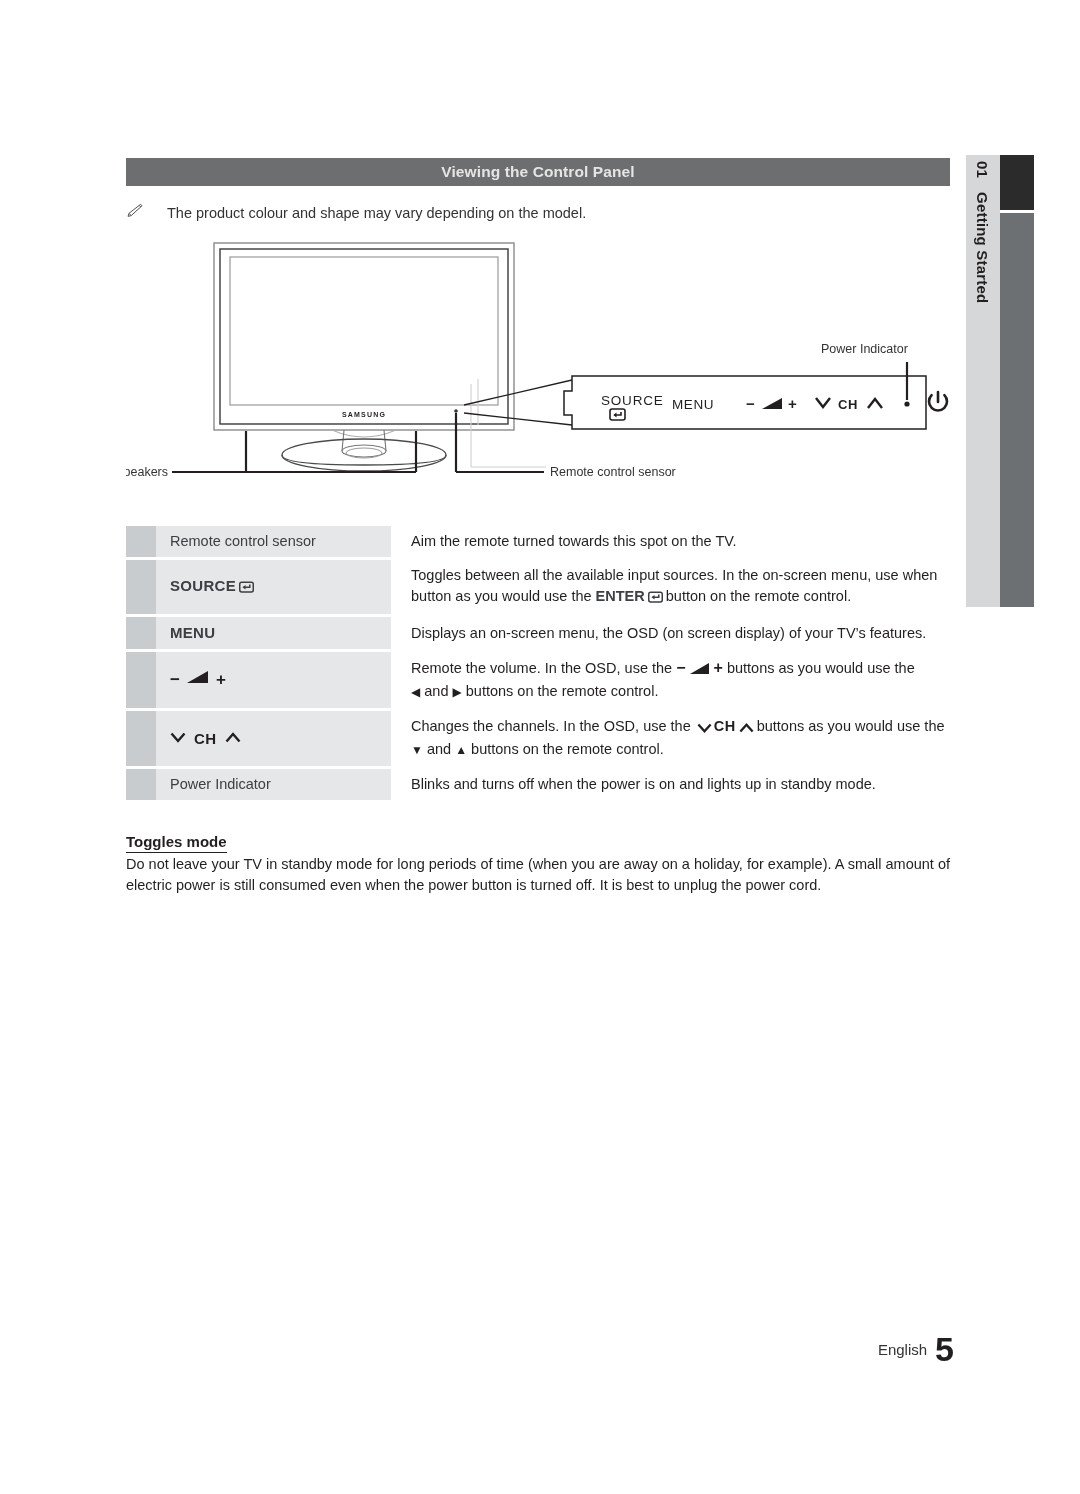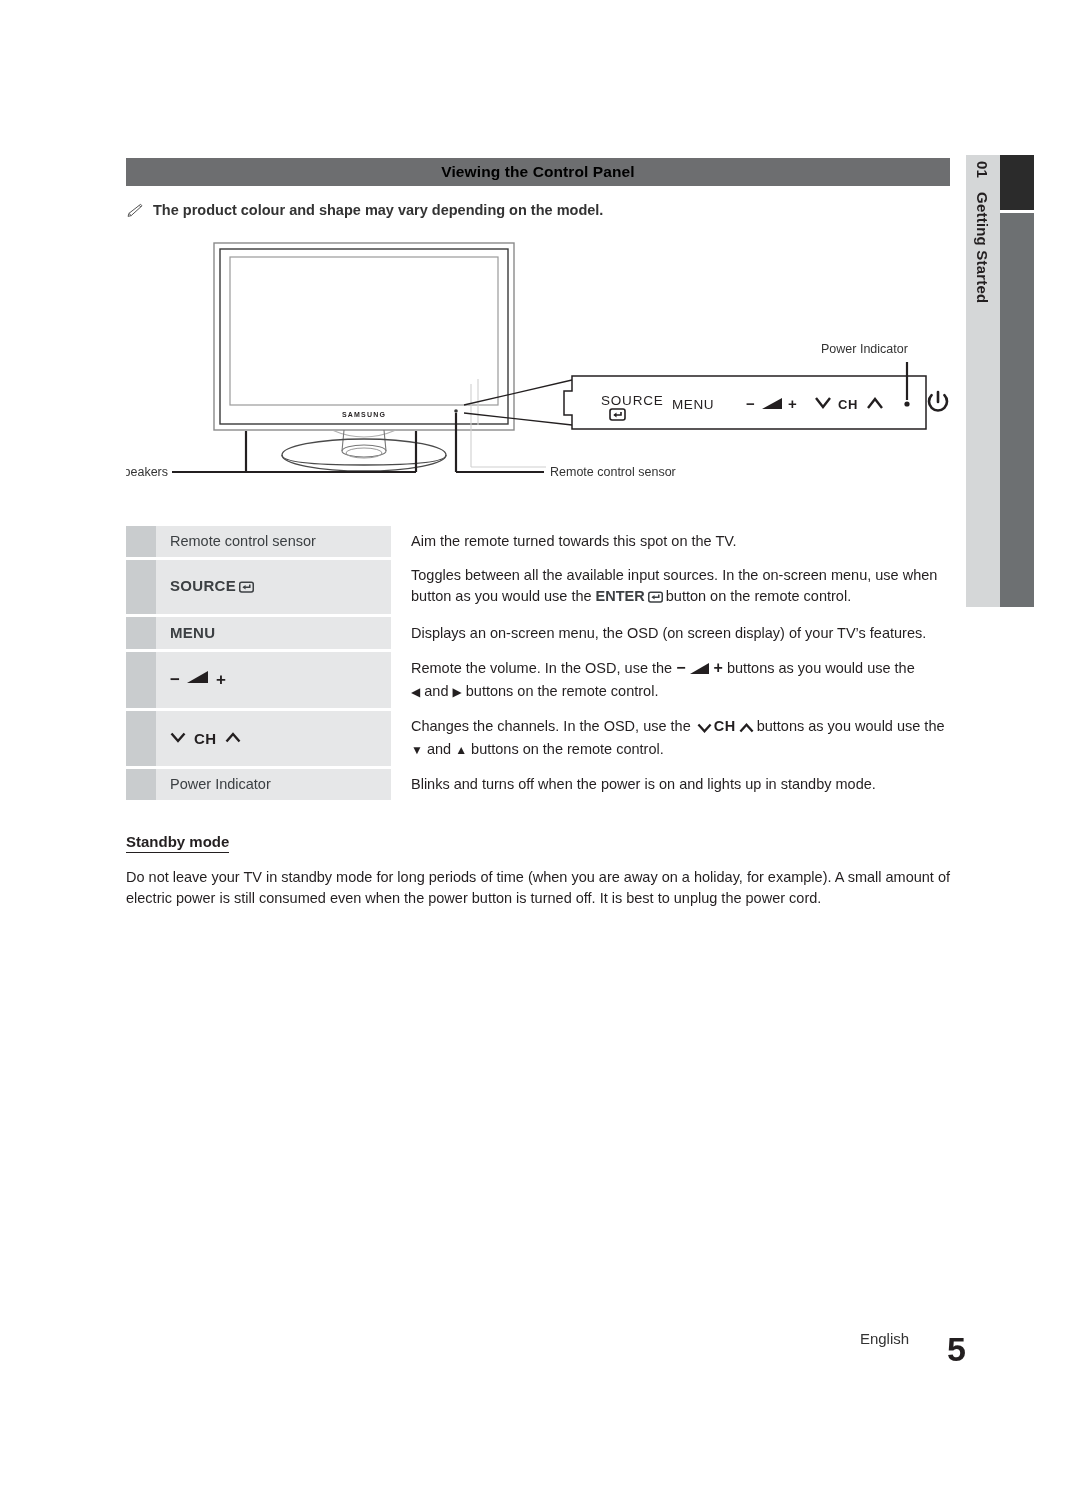--- a/index.html
+++ b/index.html
@@ -61,38 +61,37 @@
   #content {
     position: absolute;
     left: 126px; top: 158px;
     width: 824px;
   }
 
   
   #section-header {
     height: 28px;
     background: #6d6e70;
-    color: #000000;
+    color: #e5e5e5;
     font-size: 15.5px;
     font-weight: bold;
     display: flex;
     align-items: center;
     justify-content: center;
     letter-spacing: 0.1px;
   }
 
   
   #note-line {
     margin-top: 16px;
     display: flex;
-    align-items: flex-start;
-    gap: 10px;
+    align-items: flex-end;
+    gap: 24px;
     font-size: 14.5px;
     color: #333;
-    font-weight: bold;
   }
   .pencil-icon { flex: 0 0 auto; margin-top: 1px; }
 
   
   #figure {
     position: relative;
     width: 824px;
     height: 270px;
     margin-top: 8px;
   }
@@ -150,35 +149,35 @@
   }
   #standby-title {
     font-size: 15px;
     font-weight: bold;
     color: #231f20;
     display: inline-block;
     border-bottom: 1.6px solid #231f20;
     padding-bottom: 2px;
   }
   #standby-body {
-    margin-top: 14px;
+    margin-top: 1px;
     font-size: 14.5px;
     line-height: 21px;
     color: #231f20;
   }
 
   
   #footer {
     position: absolute;
-    left: 16px; top: 1330px;
+    left: 4px; top: 1330px;
     width: 950px;
     display: flex;
-    align-items: flex-start;
+    align-items: center;
     justify-content: flex-end;
-    gap: 38px;
+    gap: 8px;
   }
   #footer-lang { font-size: 15px; color: #333; }
   #footer-page { font-size: 34px; font-weight: bold; color: #231f20; }
 </style>
 </head>
 <body>
 
 <div id="side-tab">
   <div class="tab-label-col"></div>
   <div class="tab-label-rot">
@@ -425,21 +424,21 @@
           <span>Blinks and turns off when the power is on and lights up in standby mode.</span>
         </td>
       </tr>
 
 
     </tbody>
   </table>
 
   <div id="standby">
     <div>
-      <span id="standby-title">Standby mode</span>
+      <span id="standby-title">Toggles mode</span>
     </div>
     <div id="standby-body">Do not leave your TV in standby mode for long periods of time (when you are away on a holiday, for example). A small amount of electric power is still consumed even when the power button is turned off. It is best to unplug the power cord.</div>
   </div>
 
 </div>
 
 <div id="footer">
   <span id="footer-lang">English</span>
   <span id="footer-page">5</span>
 </div>

